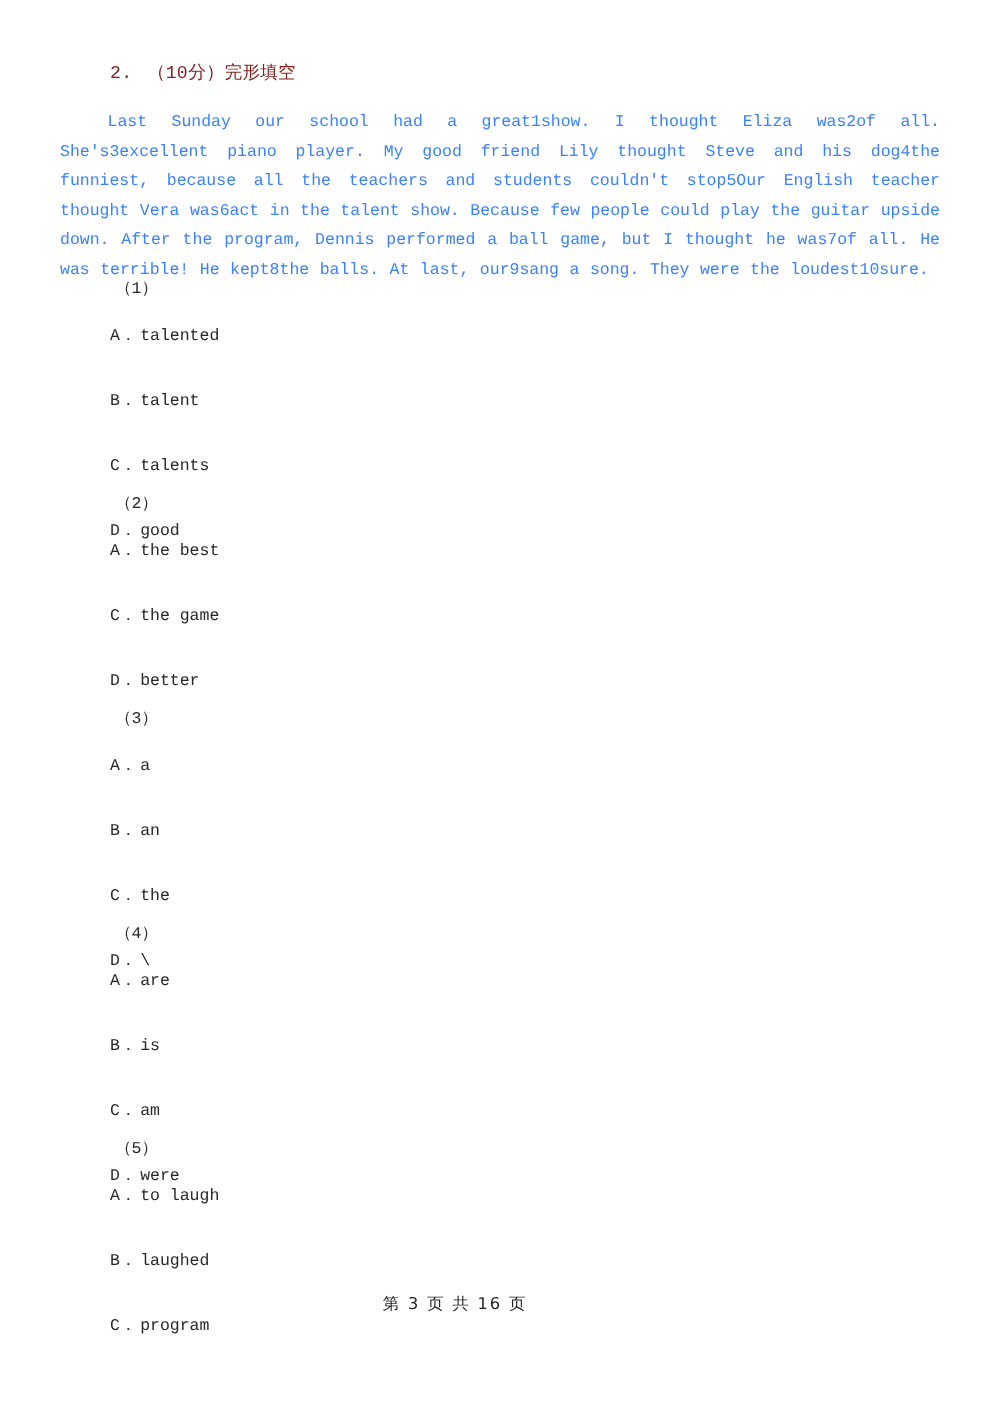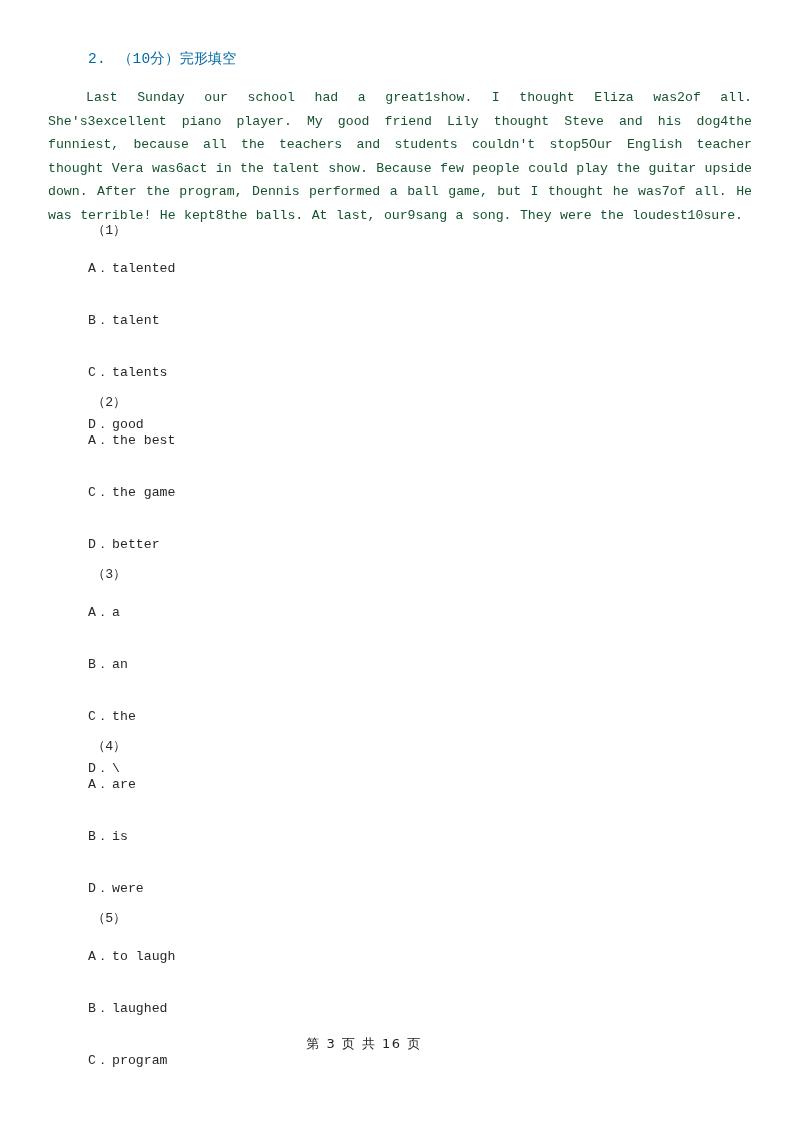--- a/index.html
+++ b/index.html
@@ -21,21 +21,21 @@
   }
 
   
   .q-heading {
     position: absolute;
     left: 88px;
     top: 47px;
     font-size: 15px;
     line-height: 22px;
     letter-spacing: 0.2px;
-    color: #0369a1;
+    color: #7f1d1d;
     white-space: nowrap;
   }
   .q-heading .qnum {
     font-family: "Liberation Mono", "DejaVu Sans Mono", monospace;
     font-size: 14.5px;
   }
   .q-heading .qscore {
     font-family: "Liberation Mono", "DejaVu Sans Mono", monospace;
     font-size: 14.5px;
     margin-left: 12px;
@@ -50,21 +50,21 @@
     position: absolute;
     left: 48px;
     top: 86px;
     width: 704px;
     font-family: "Liberation Mono", "DejaVu Sans Mono", monospace;
     font-size: 13.2px;
     line-height: 23.5px;
     text-align: justify;
     text-align-last: left;
     text-indent: 38px;
-    color: #14532d;
+    color: #3b82f6;
     word-spacing: 0.5px;
   }
 
   
   .subq {
     position: absolute;
     left: 48px;
     width: 704px;
   }
   .subq-label {
@@ -137,20 +137,21 @@
     <div class="option"><span class="opt-key">A．</span><span class="opt-text">a</span></div>
     <div class="option"><span class="opt-key">B．</span><span class="opt-text">an</span></div>
     <div class="option"><span class="opt-key">C．</span><span class="opt-text">the</span></div>
     <div class="option"><span class="opt-key">D．</span><span class="opt-text">\</span></div>
   </div>
 
   <div class="subq" style="top:737px;">
     <div class="subq-label">（4）</div>
     <div class="option"><span class="opt-key">A．</span><span class="opt-text">are</span></div>
     <div class="option"><span class="opt-key">B．</span><span class="opt-text">is</span></div>
+    <div class="option"><span class="opt-key">C．</span><span class="opt-text">am</span></div>
     <div class="option"><span class="opt-key">D．</span><span class="opt-text">were</span></div>
   </div>
 
   <div class="subq" style="top:909px;">
     <div class="subq-label">（5）</div>
     <div class="option"><span class="opt-key">A．</span><span class="opt-text">to laugh</span></div>
     <div class="option"><span class="opt-key">B．</span><span class="opt-text">laughed</span></div>
     <div class="option"><span class="opt-key">C．</span><span class="opt-text">program</span></div>
   </div>
 

